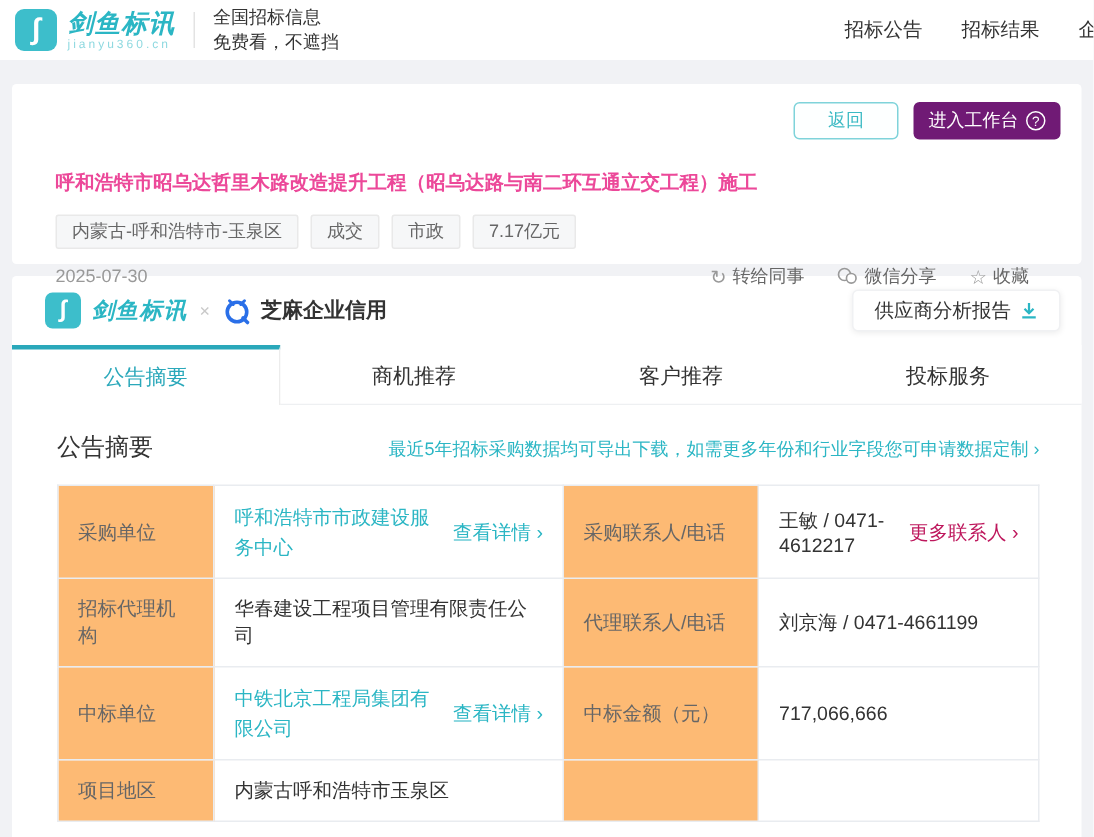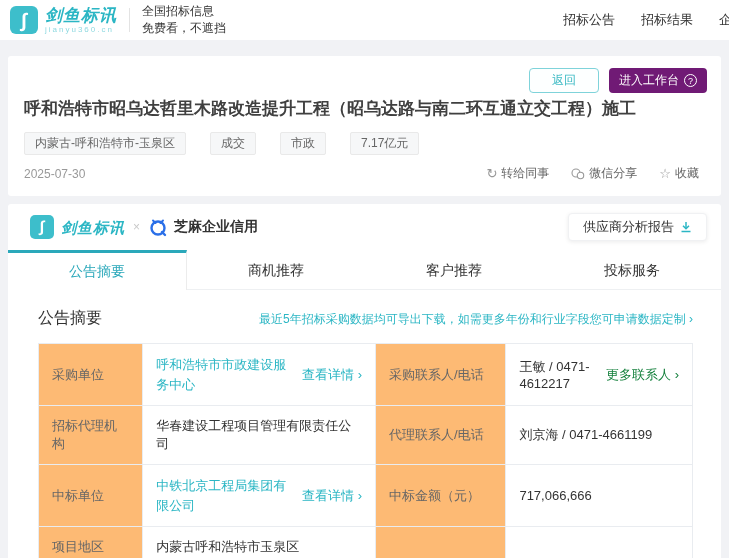--- a/index.html
+++ b/index.html
@@ -22,36 +22,36 @@
   }
   .brand-text-main { color:#2bb6c4; font-weight:bold; font-style:italic; font-size:17px; letter-spacing:1px; line-height:1; }
   .brand-text-domain { color:#8fd9e0; font-size:8px; letter-spacing:2px; line-height:1; margin-top:2px; }
   .header-divider { width:1px; height:24px; background:#e3e3e3; margin:0 12px; }
   .slogan { font-size:12px; color:#333; line-height:1.45; }
   .top-nav { margin-left:auto; display:flex; align-items:flex-start; gap:26px; font-size:13px; color:#333; }
   .top-nav .nav-item { cursor:pointer; white-space:nowrap; }
   .nav-clip { width:10px; overflow:hidden; }
   
   .card { background:#fff; margin:0 8px; border-radius:3px; }
-  .card-notice { margin-top:16px; height:140px; position:relative; padding:14px 16px; }
+  .card-notice { margin-top:16px; height:120px; position:relative; padding:14px 29px; }
   .notice-buttons { position:absolute; top:12px; right:14px; display:flex; gap:10px; }
   .btn-back {
     width:70px; height:25px; background:#fdffff; border:1px solid #7fd3da;
     color:#3bbac4; font-size:12px; border-radius:4px; cursor:pointer;
   }
   .btn-workbench {
     height:25px; padding:0 10px; background:#701a75; border:none; color:#fff;
     font-size:12px; border-radius:4px; cursor:pointer; display:flex; align-items:center; gap:5px;
   }
   .help-circle {
     width:13px; height:13px; border:1px solid #fff; border-radius:50%;
     font-size:9px; display:inline-flex; align-items:center; justify-content:center;
   }
-  .notice-title { margin-top:28px; font-size:17px; font-weight:bold; color:#404040; line-height:1.3; }
-  .tag-row { margin-top:12px; display:flex; gap:24px; }
+  .notice-title { margin-top:44px; font-size:13px; font-weight:bold; color:#ec4899; line-height:1.3; }
+  .tag-row { margin-top:12px; display:flex; gap:8px; }
   .tag {
     background:#f6f7f8; border:1px solid #e9e9e9; color:#666; font-size:12px;
     padding:2px 10px; border-radius:2px; white-space:nowrap;
   }
   .meta-row { margin-top:10px; display:flex; align-items:center; }
   .notice-date { font-size:12px; color:#999; }
   .notice-actions { margin-left:auto; display:flex; gap:22px; margin-right:6px; }
   .action-link { display:flex; align-items:center; gap:4px; font-size:12px; color:#666; cursor:pointer; }
   .action-ico { color:#999; font-size:13px; line-height:1; }
   
@@ -84,21 +84,21 @@
   .summary-title { font-size:16px; color:#333; }
   .export-link { margin-left:auto; font-size:12px; color:#2bb6c4; cursor:pointer; }
   .summary-table { width:100%; border-collapse:collapse; margin-top:14px; table-layout:fixed; }
   .summary-table td { border:1px solid #e9ecf0; font-size:13px; padding:11px 13px; vertical-align:middle; }
   td.lbl { background:#fdba74; color:#666; }
   .col1 { width:104px; } .col2 { width:232px; } .col3 { width:130px; } .col4 { width:186px; }
   .cell-flex { display:flex; align-items:center; gap:8px; }
   a.t-link { color:#2bb6c4; cursor:pointer; }
   .wrap-link { flex:1; max-width:168px; line-height:1.5; word-break:break-all; }
   .detail-link { color:#2bb6c4; white-space:nowrap; margin-left:auto; cursor:pointer; text-decoration:none; }
-  .more-link { color:#15803d; white-space:nowrap; margin-left:auto; cursor:pointer; text-decoration:none; }
+  .more-link { color:#be185d; white-space:nowrap; margin-left:auto; cursor:pointer; text-decoration:none; }
   svg { display:block; }
 </style>
 </head>
 <body>
 
 <div class="top-header">
   <div class="brand">
     <div class="brand-icon">∫</div>
     <div>
       <div class="brand-text-main">剑鱼标讯</div>

